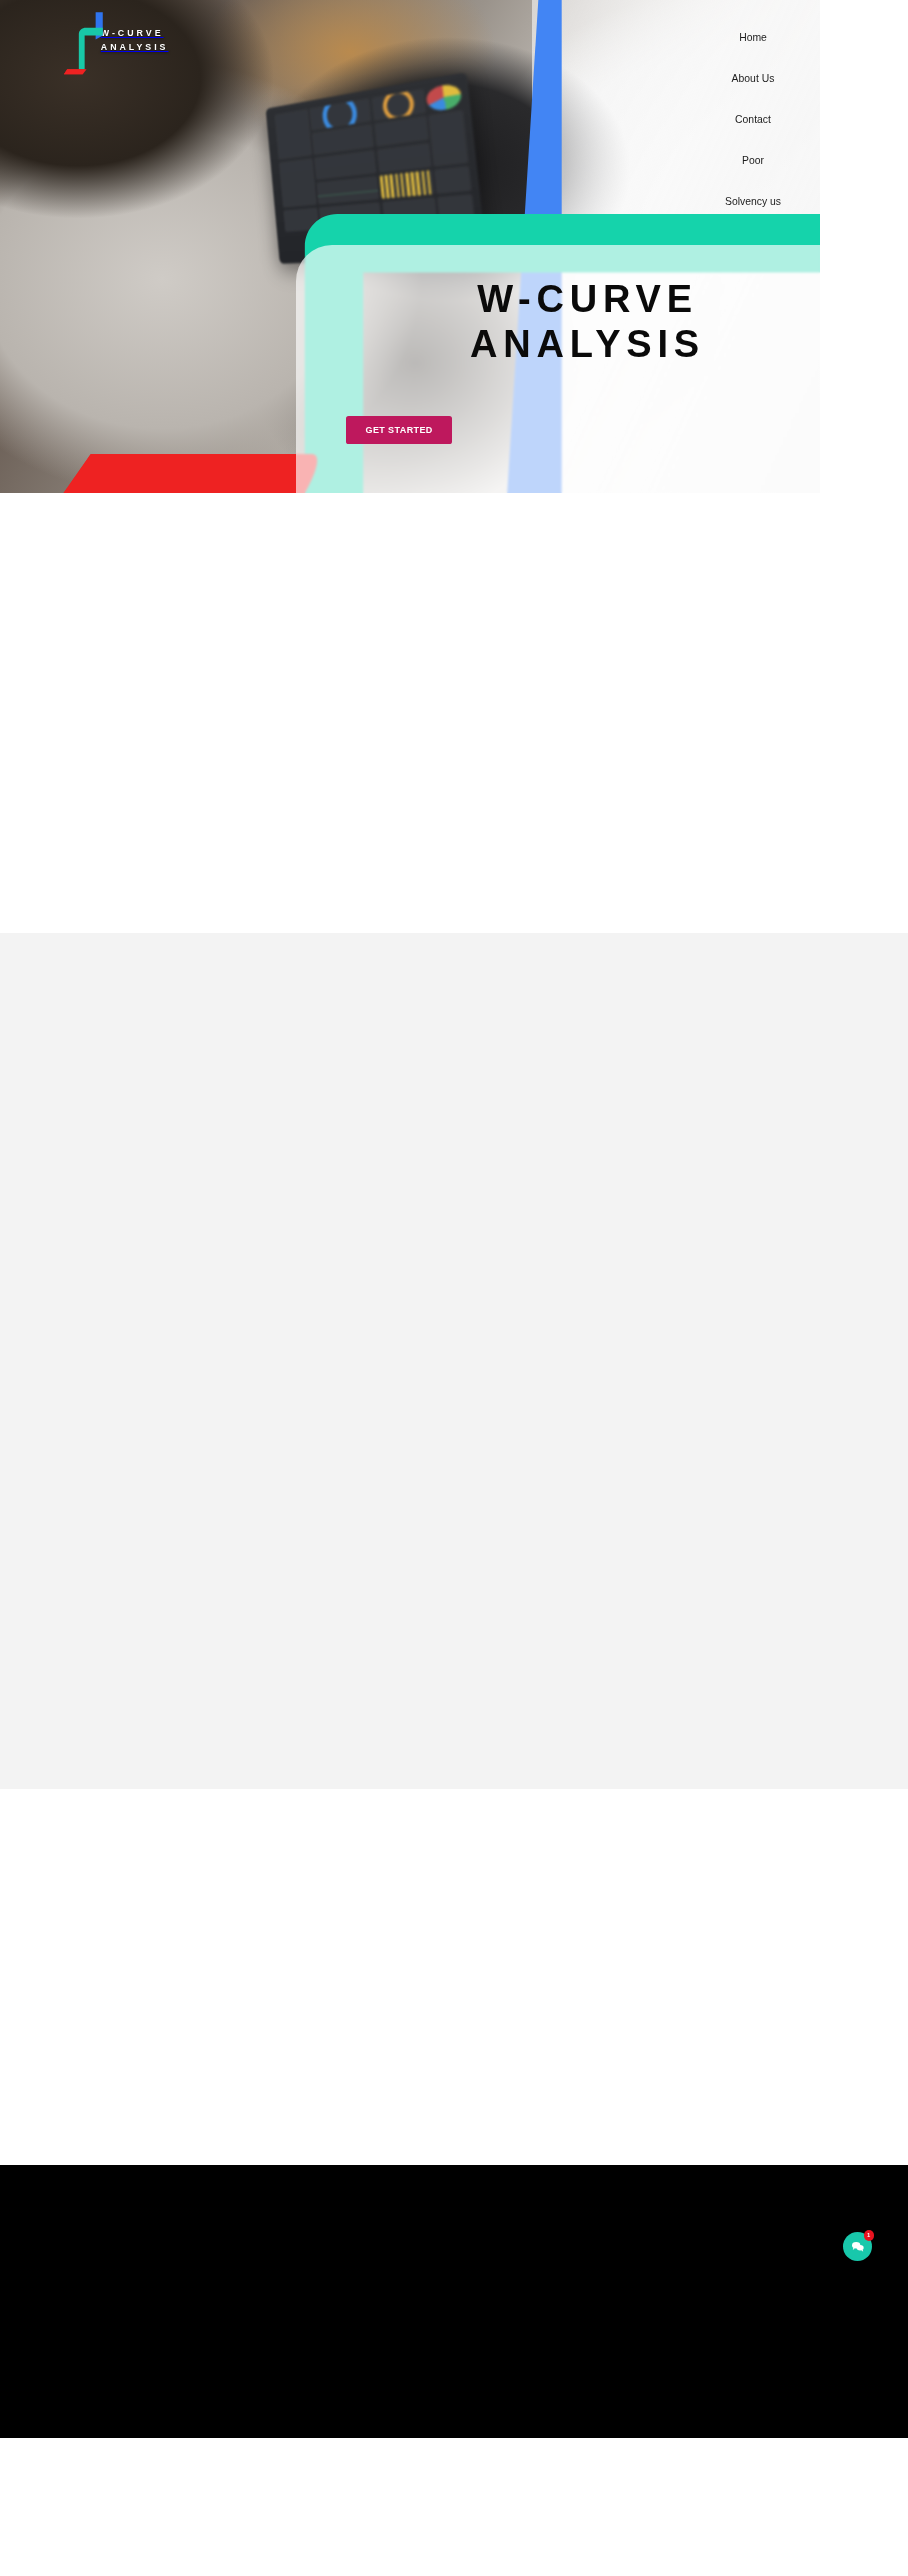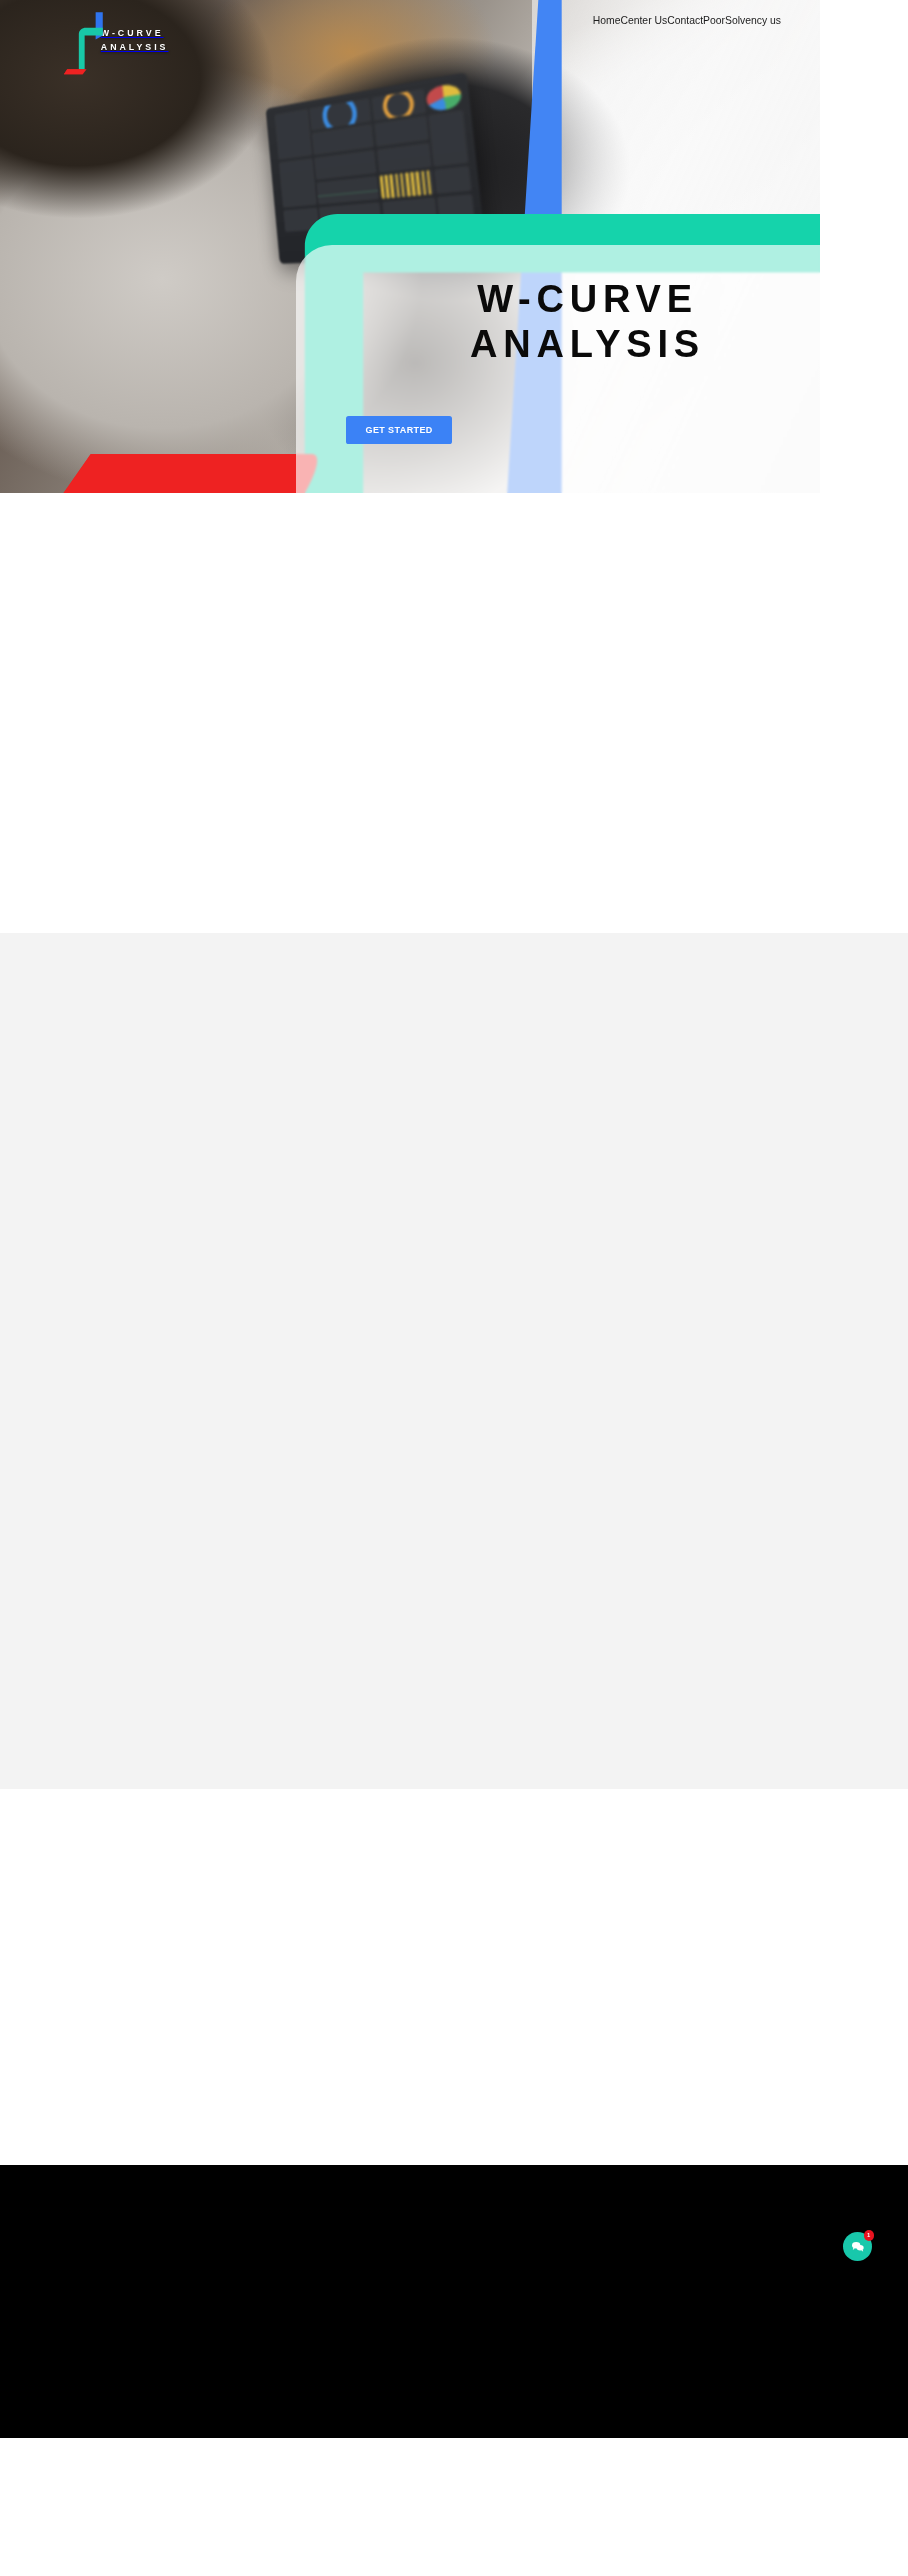--- a/index.html
+++ b/index.html
@@ -94,23 +94,24 @@
     color: #fff;
     line-height: 1.55;
   }
   .logo-words .l1, .logo-words .l2 {
     font-size: 8.8px; font-weight: 700; letter-spacing: 3px;
     text-shadow: 0 0.6px 1.9px rgba(0,0,0,.5);
     white-space: nowrap;
   }
   .nav-links {
     position: absolute;
-    right: 39px; top: 15px;
-    display: flex; 
+    right: 39px; top: 32px;
+    display: flex; gap: 30px;
     align-items: center;
+    flex-direction: column;
   }
   .nav-links a {
     color: #1b1b1b;
     font-size: 10.4px;
     text-decoration: none;
     white-space: nowrap;
   }
   .nav-links a.home { color: #1d1d1d; }
 
   
@@ -134,21 +135,21 @@
     color: #0a0a0a;
     font-size: 38px;
     font-weight: 800;
     letter-spacing: 5.8px;
     line-height: 1.18;
   }
   .hero-btn {
     position: absolute;
     left: 346px; top: 416px;
     z-index: 30;
-    background: #3b82f6;
+    background: #be185d;
     color: #fff;
     border: none;
     border-radius: 2.6px;
     padding: 9px 19.5px;
     font-size: 9px;
     font-weight: 700;
     letter-spacing: 0.4px;
     cursor: pointer;
     font-family: inherit;
   }
@@ -320,21 +321,21 @@
           <path d="M3 104 L8 96 L38 96 L32 104 Z" fill="#ee2222"></path>
         </svg>
       </span>
       <span class="logo-words">
         <div class="l1">W-CURVE</div>
         <div class="l2">ANALYSIS</div>
       </span>
     </a>
     <div class="nav-links">
       <a href="#" class="home">Home</a>
-      <a href="#">Center Us</a>
+      <a href="#">About Us</a>
       <a href="#">Contact</a>
       <a href="#">Poor</a>
       <a href="#">Solvency us</a>
     </div>
   </nav>
 
   <h1 class="hero-title">
     <span>W-CURVE</span><br>
     <span>ANALYSIS</span>
   </h1>

